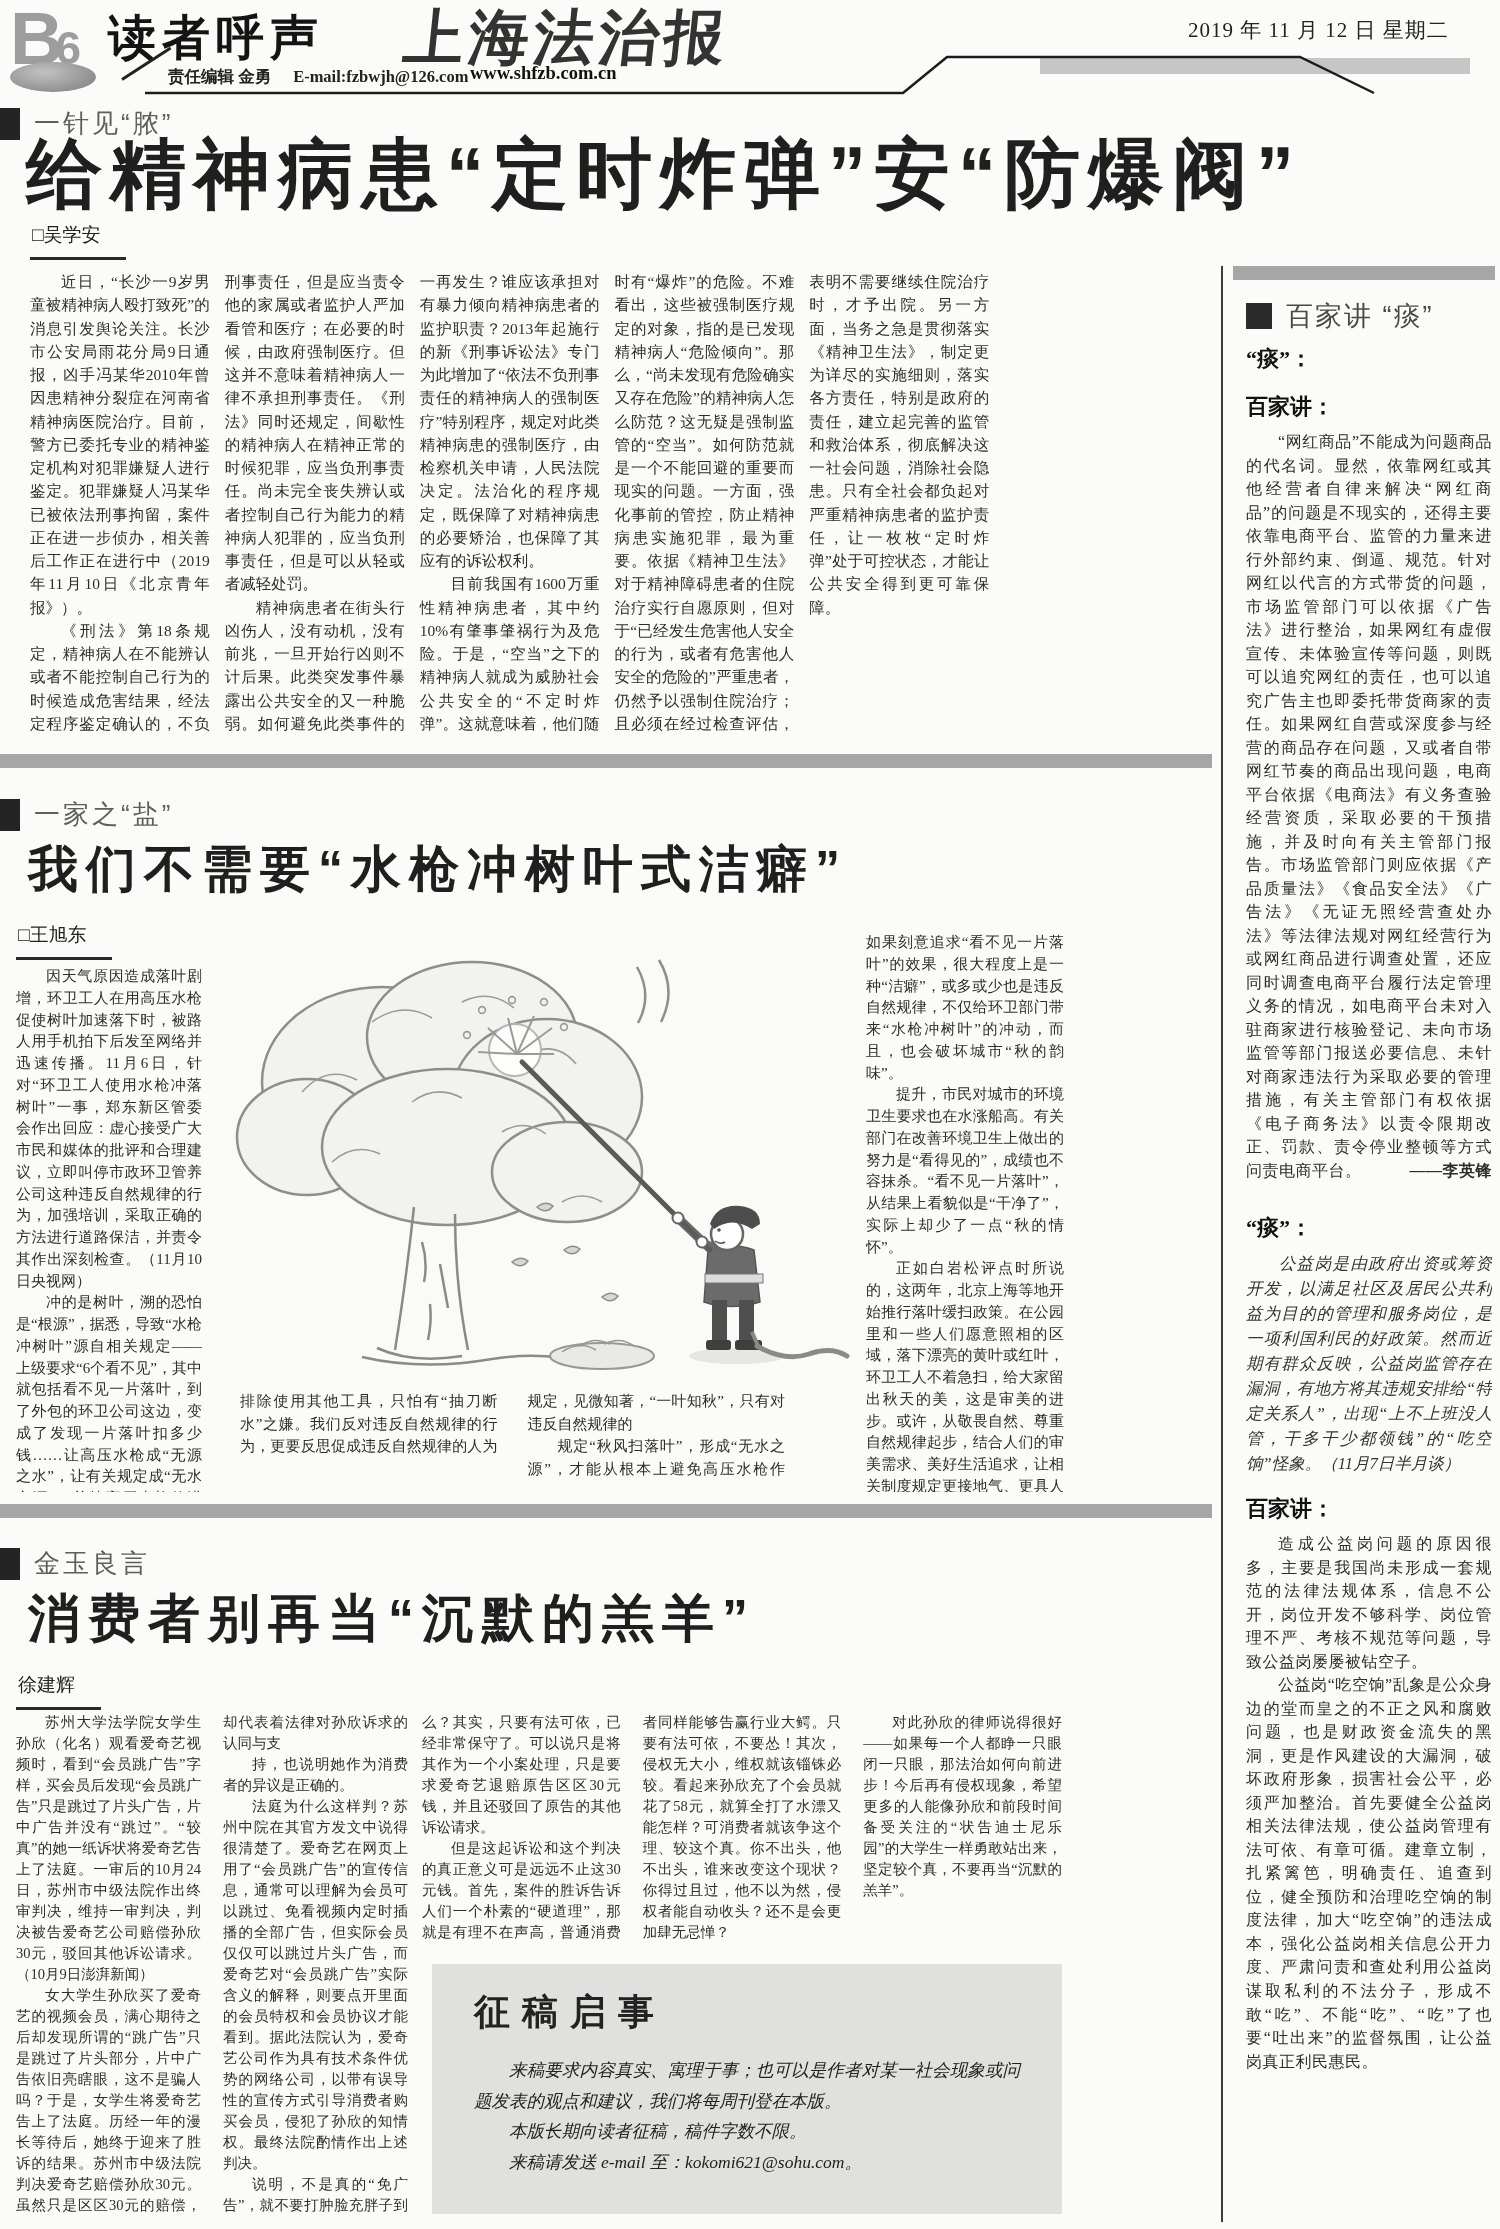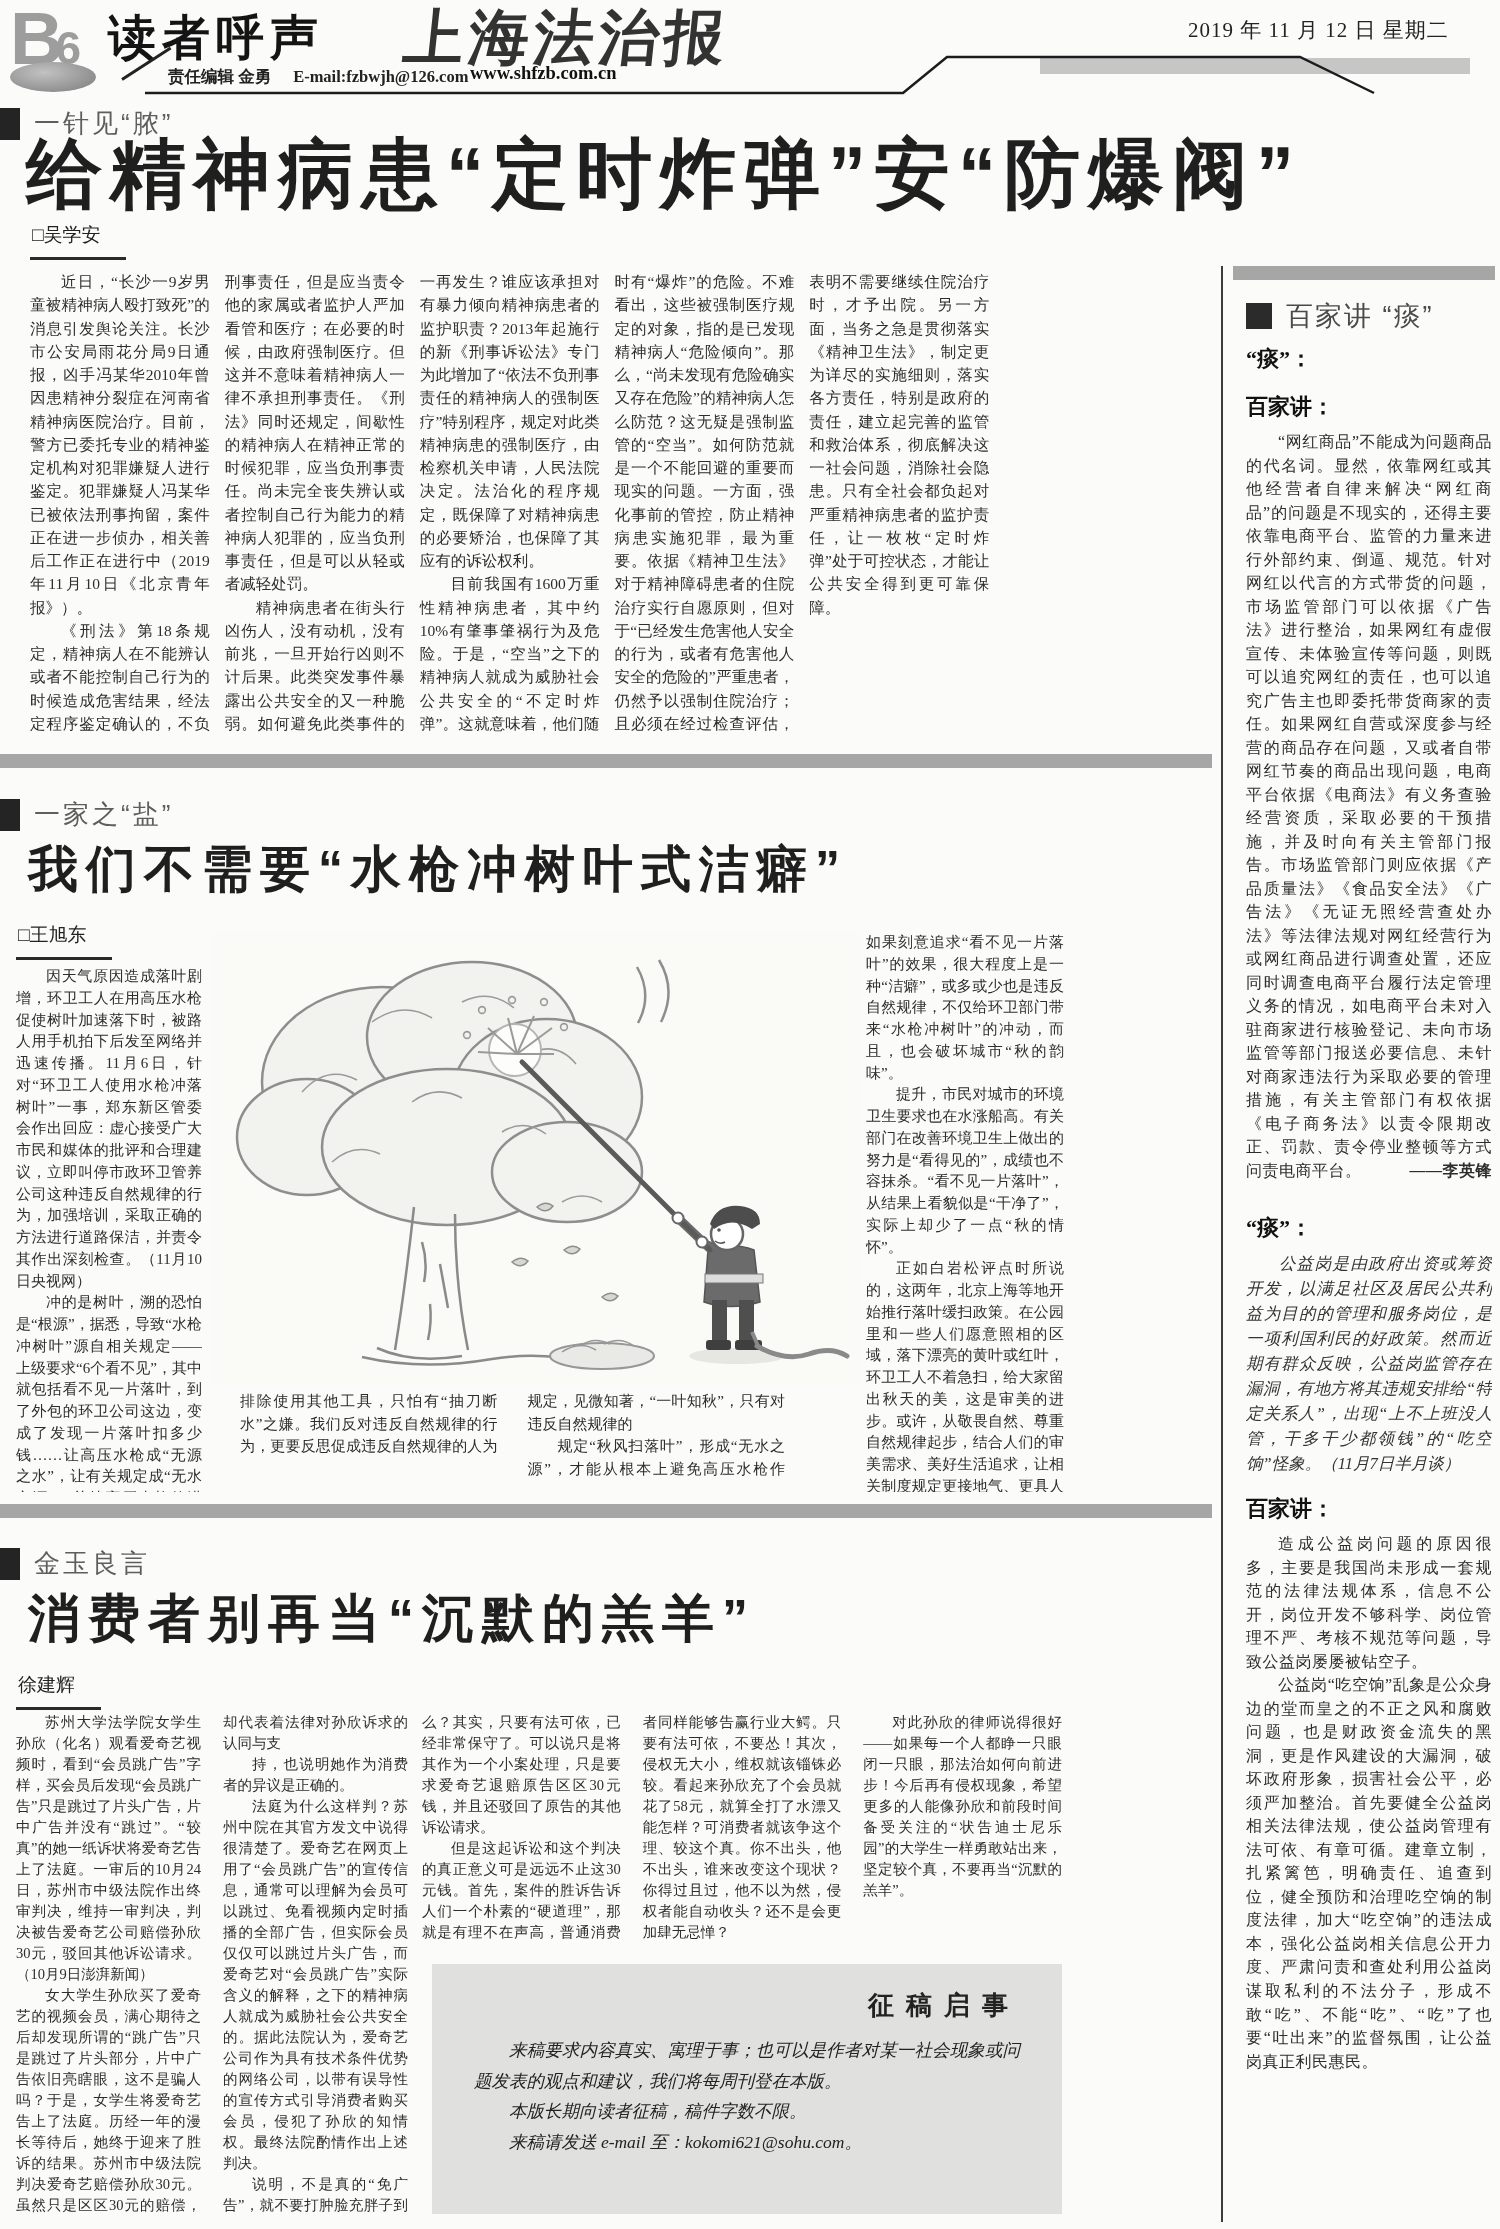--- a/index.html
+++ b/index.html
@@ -40,22 +40,22 @@
   .art1 { column-count:6; column-gap:15px; column-fill:auto; font-size:15.5px; line-height:1.5; }
   .art2col { font-size:15px; line-height:1.45; }
   .art2below { column-count:2; column-gap:30px; column-fill:auto; font-size:15px; line-height:1.5; }
   .art3left { column-count:2; column-gap:22px; column-fill:auto; font-size:14.5px; line-height:1.45; }
   .art3rest { column-count:3; column-gap:22px; column-fill:auto; font-size:14.5px; line-height:1.45; }
 
   .greybar { background:#a6a6a6; height:14px; }
 
   
   .notice { background:#e0e0de; padding:24px 42px 20px 42px; }
-  .notice-title { text-align:right; font-family:"Liberation Sans","DejaVu Sans",sans-serif; font-weight:900;
-                  font-size:26px; letter-spacing:12px; color:#222; margin-bottom:12px; }
+  .notice-title { text-align:left; font-family:"Liberation Sans","DejaVu Sans",sans-serif; font-weight:900;
+                  font-size:36px; letter-spacing:12px; color:#222; margin-bottom:18px; }
   .notice p { font-size:17.5px; font-style:italic; line-height:1.75; text-indent:2em; color:#222; text-align:justify; }
 
   
   .vrule { width:2px; background:#3c3c3c; }
   .sb-kicker { display:flex; align-items:center; }
   .sb-kicker .sq { width:26px; height:26px; background:#2b2b2b; margin-right:14px; }
   .sb-kicker .kt { font-family:"Liberation Sans","DejaVu Sans",sans-serif; font-size:27px; color:#4a4a4a; letter-spacing:2px; }
   .sb-content { overflow:hidden; text-align:justify; }
   .tan-label { font-size:22px; font-weight:bold; color:#111; margin:18px 0 8px; }
   .tan-label.first { margin-top:0; }
@@ -220,21 +220,21 @@
     <div class="kt">金玉良言</div>
   </div>
   <div class="abs headline" style="left:28px;top:1584px;font-size:52px;letter-spacing:8px;">消费者别再当“沉默的羔羊”</div>
   <div class="abs" style="left:16px;top:1672px;">
     <span class="byline">徐建辉</span>
   </div>
   <div class="abs art art3left" style="left:16px;top:1712px;width:392px;height:505px;">
       <p>苏州大学法学院女学生孙欣（化名）观看爱奇艺视频时，看到“会员跳广告”字样，买会员后发现“会员跳广告”只是跳过了片头广告，片中广告并没有“跳过”。“较真”的她一纸诉状将爱奇艺告上了法庭。一审后的10月24日，苏州市中级法院作出终审判决，维持一审判决，判决被告爱奇艺公司赔偿孙欣30元，驳回其他诉讼请求。（10月9日澎湃新闻）</p>
       <p>女大学生孙欣买了爱奇艺的视频会员，满心期待之后却发现所谓的“跳广告”只是跳过了片头部分，片中广告依旧亮瞎眼，这不是骗人吗？于是，女学生将爱奇艺告上了法庭。历经一年的漫长等待后，她终于迎来了胜诉的结果。苏州市中级法院判决爱奇艺赔偿孙欣30元。虽然只是区区30元的赔偿，却代表着法律对孙欣诉求的认同与支</p>
       <p>持，也说明她作为消费者的异议是正确的。</p>
-      <p>法庭为什么这样判？苏州中院在其官方发文中说得很清楚了。爱奇艺在网页上用了“会员跳广告”的宣传信息，通常可以理解为会员可以跳过、免看视频内定时插播的全部广告，但实际会员仅仅可以跳过片头广告，而爱奇艺对“会员跳广告”实际含义的解释，之下的精神病人就成为威胁社会公共安全的。据此法院认为，爱奇艺公司作为具有技术条件优势的网络公司，以带有误导性的宣传方式引导消费者购买会员，侵犯了孙欣的知情权。最终法院酌情作出上述判决。</p>
+      <p>法庭为什么这样判？苏州中院在其官方发文中说得很清楚了。爱奇艺在网页上用了“会员跳广告”的宣传信息，通常可以理解为会员可以跳过、免看视频内定时插播的全部广告，但实际会员仅仅可以跳过片头广告，而爱奇艺对“会员跳广告”实际含义的解释，则要点开里面的会员特权和会员协议才能看到。据此法院认为，爱奇艺公司作为具有技术条件优势的网络公司，以带有误导性的宣传方式引导消费者购买会员，侵犯了孙欣的知情权。最终法院酌情作出上述判决。</p>
       <p>说明，不是真的“免广告”，就不要打肿脸充胖子到处高喊“买会员跳广告”，虽然在详细会员协议里对此也有提示，可是为啥不开宗明义地进行说明？一般消费者谁会字斟句酌地去审视网站上的协议文本？爱奇艺这样做不是欺诈是什</p>
     </div>
   <div class="abs art art3rest cont" style="left:422px;top:1712px;width:640px;height:240px;">
       <p>么？其实，只要有法可依，已经非常保守了。可以说只是将其作为一个小案处理，只是要求爱奇艺退赔原告区区30元钱，并且还驳回了原告的其他诉讼请求。</p>
       <p>但是这起诉讼和这个判决的真正意义可是远远不止这30元钱。首先，案件的胜诉告诉人们一个朴素的“硬道理”，那就是有理不在声高，普通消费者同样能够告赢行业大鳄。只要有法可依，不要怂！其次，侵权无大小，维权就该锱铢必较。看起来孙欣充了个会员就花了58元，就算全打了水漂又能怎样？可消费者就该争这个理、较这个真。你不出头，他不出头，谁来改变这个现状？你得过且过，他不以为然，侵权者能自动收头？还不是会更加肆无忌惮？</p>
       <p>对此孙欣的律师说得很好——如果每一个人都睁一只眼闭一只眼，那法治如何向前进步！今后再有侵权现象，希望更多的人能像孙欣和前段时间备受关注的“状告迪士尼乐园”的大学生一样勇敢站出来，坚定较个真，不要再当“沉默的羔羊”。</p>
     </div>
 
   <div class="abs notice" style="left:432px;top:1964px;width:630px;height:250px;">
     <div class="notice-title">征稿启事</div>

